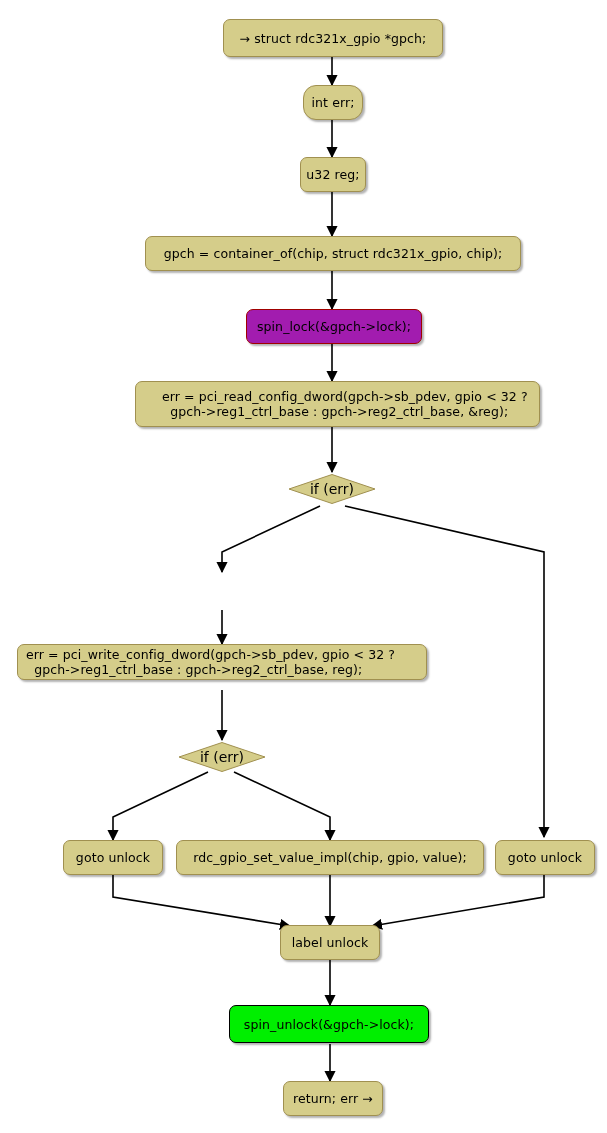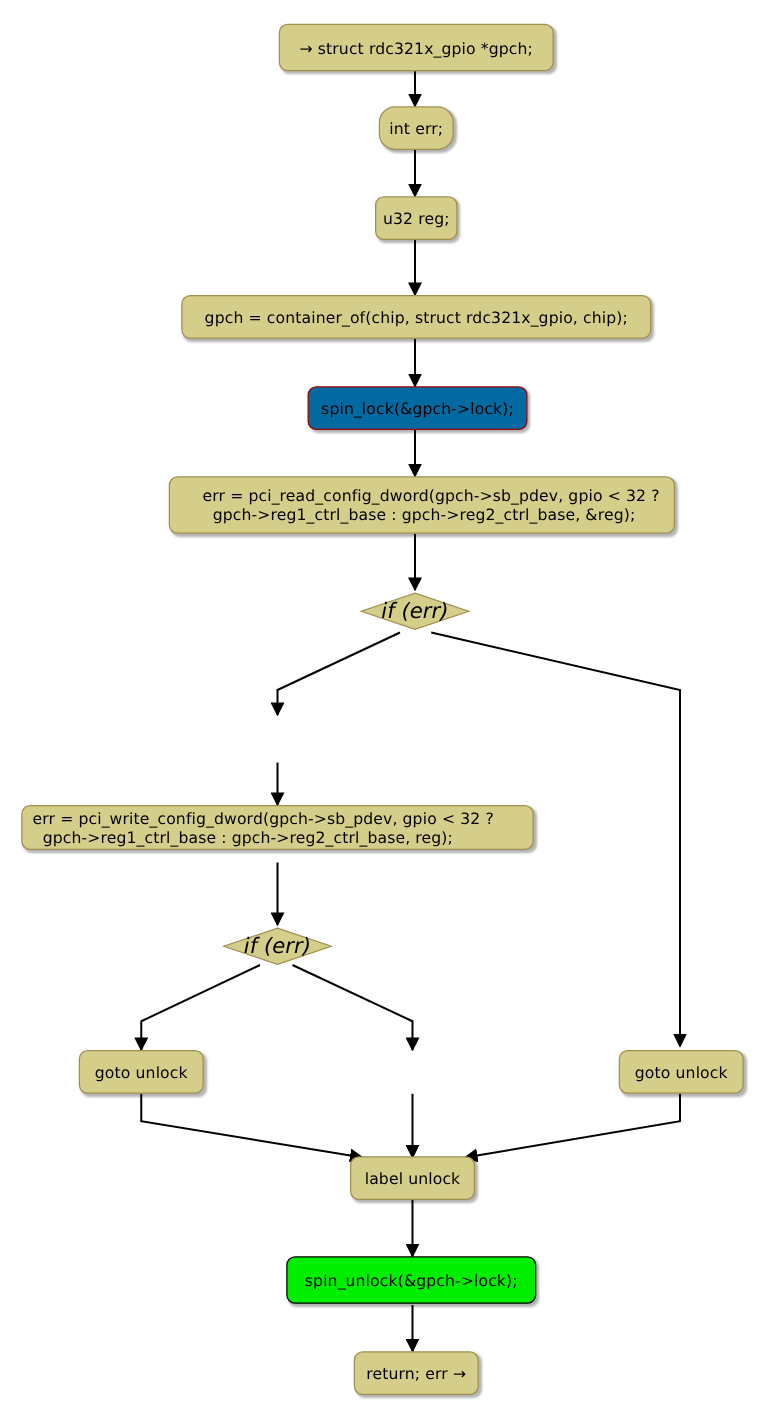--- a/index.html
+++ b/index.html
@@ -38,21 +38,21 @@
     border: 1px solid #a09050;
     background: #d5cd8a;
     color: #000000;
     font-size: 12.5px;
     line-height: 15px;
     white-space: pre;
     box-shadow: 2px 2px 2px rgba(0,0,0,0.30);
     letter-spacing: 0.1px;
   }
   .node.red {
-    background: #0369a1;
+    background: #a21caf;
     border: 1px solid #a00000;
     color: #000000;
   }
   .node.green {
     background: #00ef00;
     border: 1px solid #000000;
     color: #000000;
   }
   .diamond {
     position: absolute;
@@ -65,24 +65,23 @@
     height: 100%;
   }
   .diamond .dlabel {
     position: absolute;
     left: 0; top: 0;
     width: 100%;
     height: 100%;
     display: flex;
     align-items: center;
     justify-content: center;
-    font-size: 17px;
+    font-size: 14px;
     color: #000;
     white-space: pre;
-    font-style: italic;
   }
 </style>
 </head>
 <body>
 
 <div id="canvas">
 
   <svg id="edges" viewBox="0 0 607 1133" xmlns="http://www.w3.org/2000/svg">
     <defs>
       <marker id="arrow" viewBox="0 0 10 10" refX="9" refY="5" markerWidth="7" markerHeight="7" orient="auto-start-reverse">
@@ -136,20 +135,21 @@
 
   <div class="diamond" style="left:177px; top:740px; width:90px; height:34px;">
     <svg class="shape" viewBox="0 0 90 34" xmlns="http://www.w3.org/2000/svg">
       <polygon points="45,2.5 88,17 45,31.5 2,17" fill="#d5cd8a" stroke="#a09050" stroke-width="1"></polygon>
     </svg>
     <div class="dlabel">if (err)</div>
   </div>
 
   <div class="node" style="left:63px; top:840px; width:100px; height:35px;">goto unlock</div>
 
+  <div class="node" style="left:176px; top:840px; width:308px; height:35px;">rdc_gpio_set_value_impl(chip, gpio, value);</div>
 
   <div class="node" style="left:495px; top:840px; width:100px; height:35px;">goto unlock</div>
 
   <div class="node" style="left:280px; top:925px; width:100px; height:35px;">label unlock</div>
 
   <div class="node green" style="left:229px; top:1005px; width:200px; height:38px;">spin_unlock(&amp;gpch-&gt;lock);</div>
 
   <div class="node" style="left:283px; top:1081px; width:100px; height:35px;">return; err →</div>
 
 </div>

